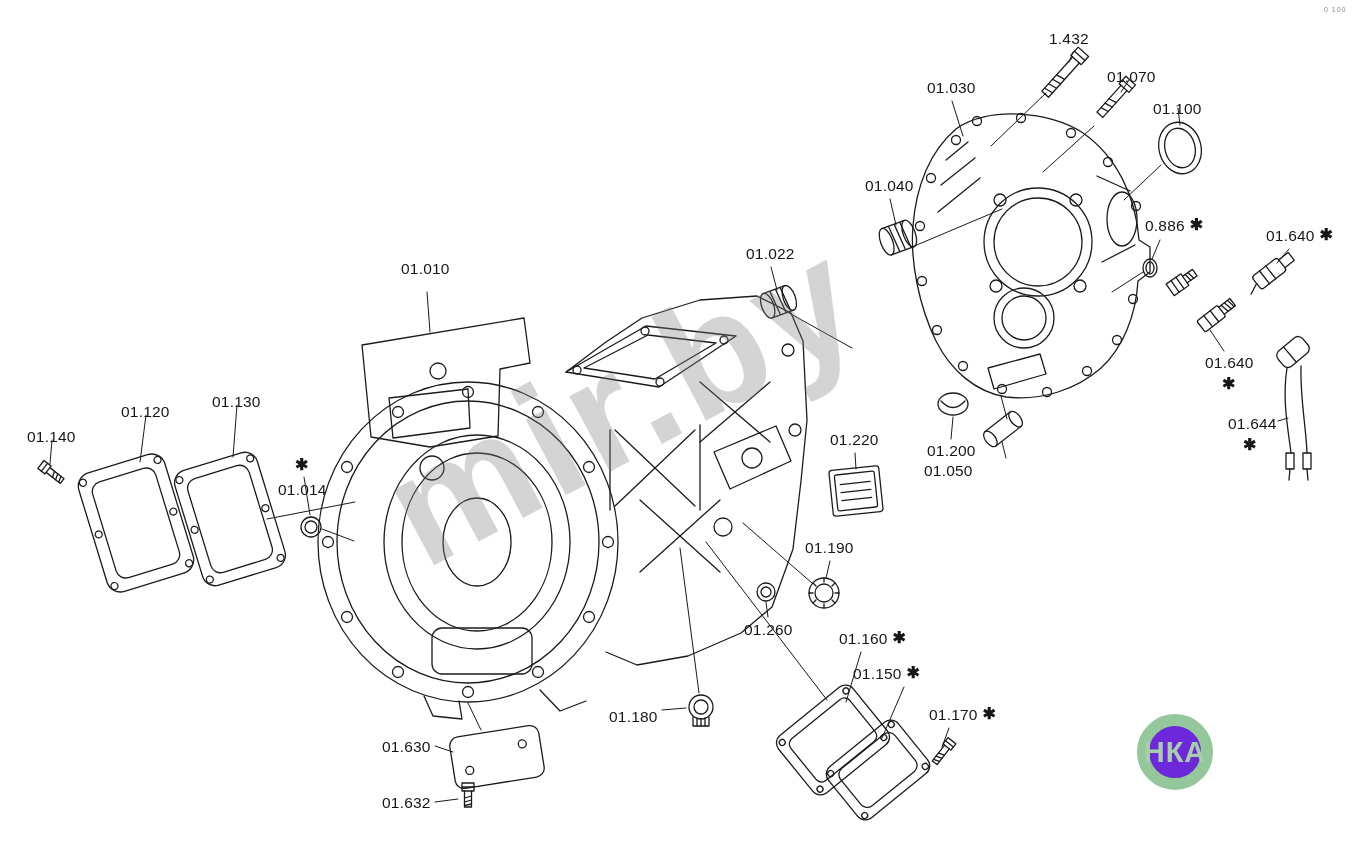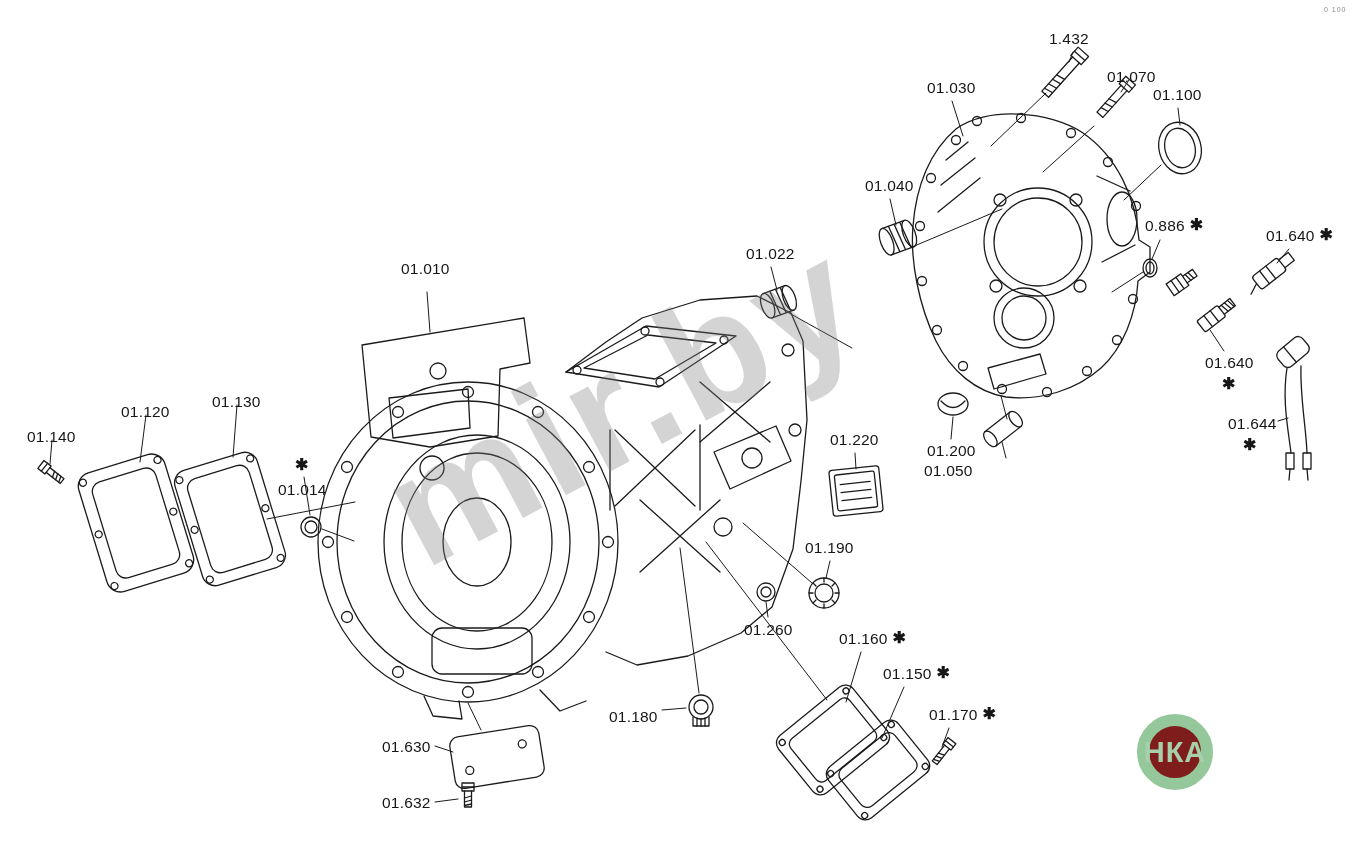--- a/index.html
+++ b/index.html
@@ -10,21 +10,21 @@
          display:flex;align-items:center;gap:5px;color:#161616}
   .label .ast{font-size:16px;font-weight:bold;line-height:1;position:relative;top:-1px}
   .ast-abs{position:absolute;font-size:16px;font-weight:bold;color:#161616;line-height:1}
   .watermark{position:absolute;left:398px;top:440px;font-size:162px;font-weight:bold;line-height:1;
              color:rgba(125,125,125,.33);transform:rotate(-28deg);transform-origin:0 50%;
              letter-spacing:5px;white-space:nowrap;pointer-events:none}
   .corner-mark{position:absolute;left:1324px;top:6px;font-size:7px;color:#8a8a8a;letter-spacing:1px}
   .logo{position:absolute;left:1137px;top:714px;display:flex;align-items:center;color:#a7cfaa}
   .logo-text{font-size:45px;font-weight:bold;letter-spacing:1px;margin-right:-4px}
   .logo-circle{width:76px;height:76px;border:12px solid #94c89b;border-radius:50%;
-               display:flex;align-items:center;justify-content:center;background:#7f1d1d}
+               display:flex;align-items:center;justify-content:center;background:#6d28d9}
   .logo-circle span{font-size:29px;font-weight:bold;color:#a7cfaa;letter-spacing:1px}
 </style>
 </head>
 <body>
 
 <svg class="art" width="1362" height="847" viewBox="0 0 1362 847">
 <g stroke="#1b1b1b" stroke-width="1.3" fill="none" stroke-linecap="round" stroke-linejoin="round">
 
   <g stroke-width="1">
     <path d="M427,292 L430,332"></path>
@@ -336,21 +336,21 @@
 
 <div class="label" style="left:1049px;top:30px">
     <span>1.432</span>
   </div>
 <div class="label" style="left:1107px;top:68px">
     <span>01.070</span>
   </div>
 <div class="label" style="left:927px;top:79px">
     <span>01.030</span>
   </div>
-<div class="label" style="left:1153px;top:86px">
+<div class="label" style="left:1153px;top:100px">
     <span>01.100</span>
   </div>
 <div class="label" style="left:865px;top:177px">
     <span>01.040</span>
   </div>
 <div class="label" style="left:1145px;top:217px">
     <span>0.886</span>
     <span class="ast">✱</span>
   </div>
 <div class="label" style="left:1266px;top:227px">
@@ -396,21 +396,21 @@
 <div class="label" style="left:805px;top:539px">
     <span>01.190</span>
   </div>
 <div class="label" style="left:744px;top:621px">
     <span>01.260</span>
   </div>
 <div class="label" style="left:839px;top:630px">
     <span>01.160</span>
     <span class="ast">✱</span>
   </div>
-<div class="label" style="left:883px;top:665px">
+<div class="label" style="left:853px;top:665px">
     <span>01.150</span>
     <span class="ast">✱</span>
   </div>
 <div class="label" style="left:609px;top:708px">
     <span>01.180</span>
   </div>
 <div class="label" style="left:929px;top:706px">
     <span>01.170</span>
     <span class="ast">✱</span>
   </div>

